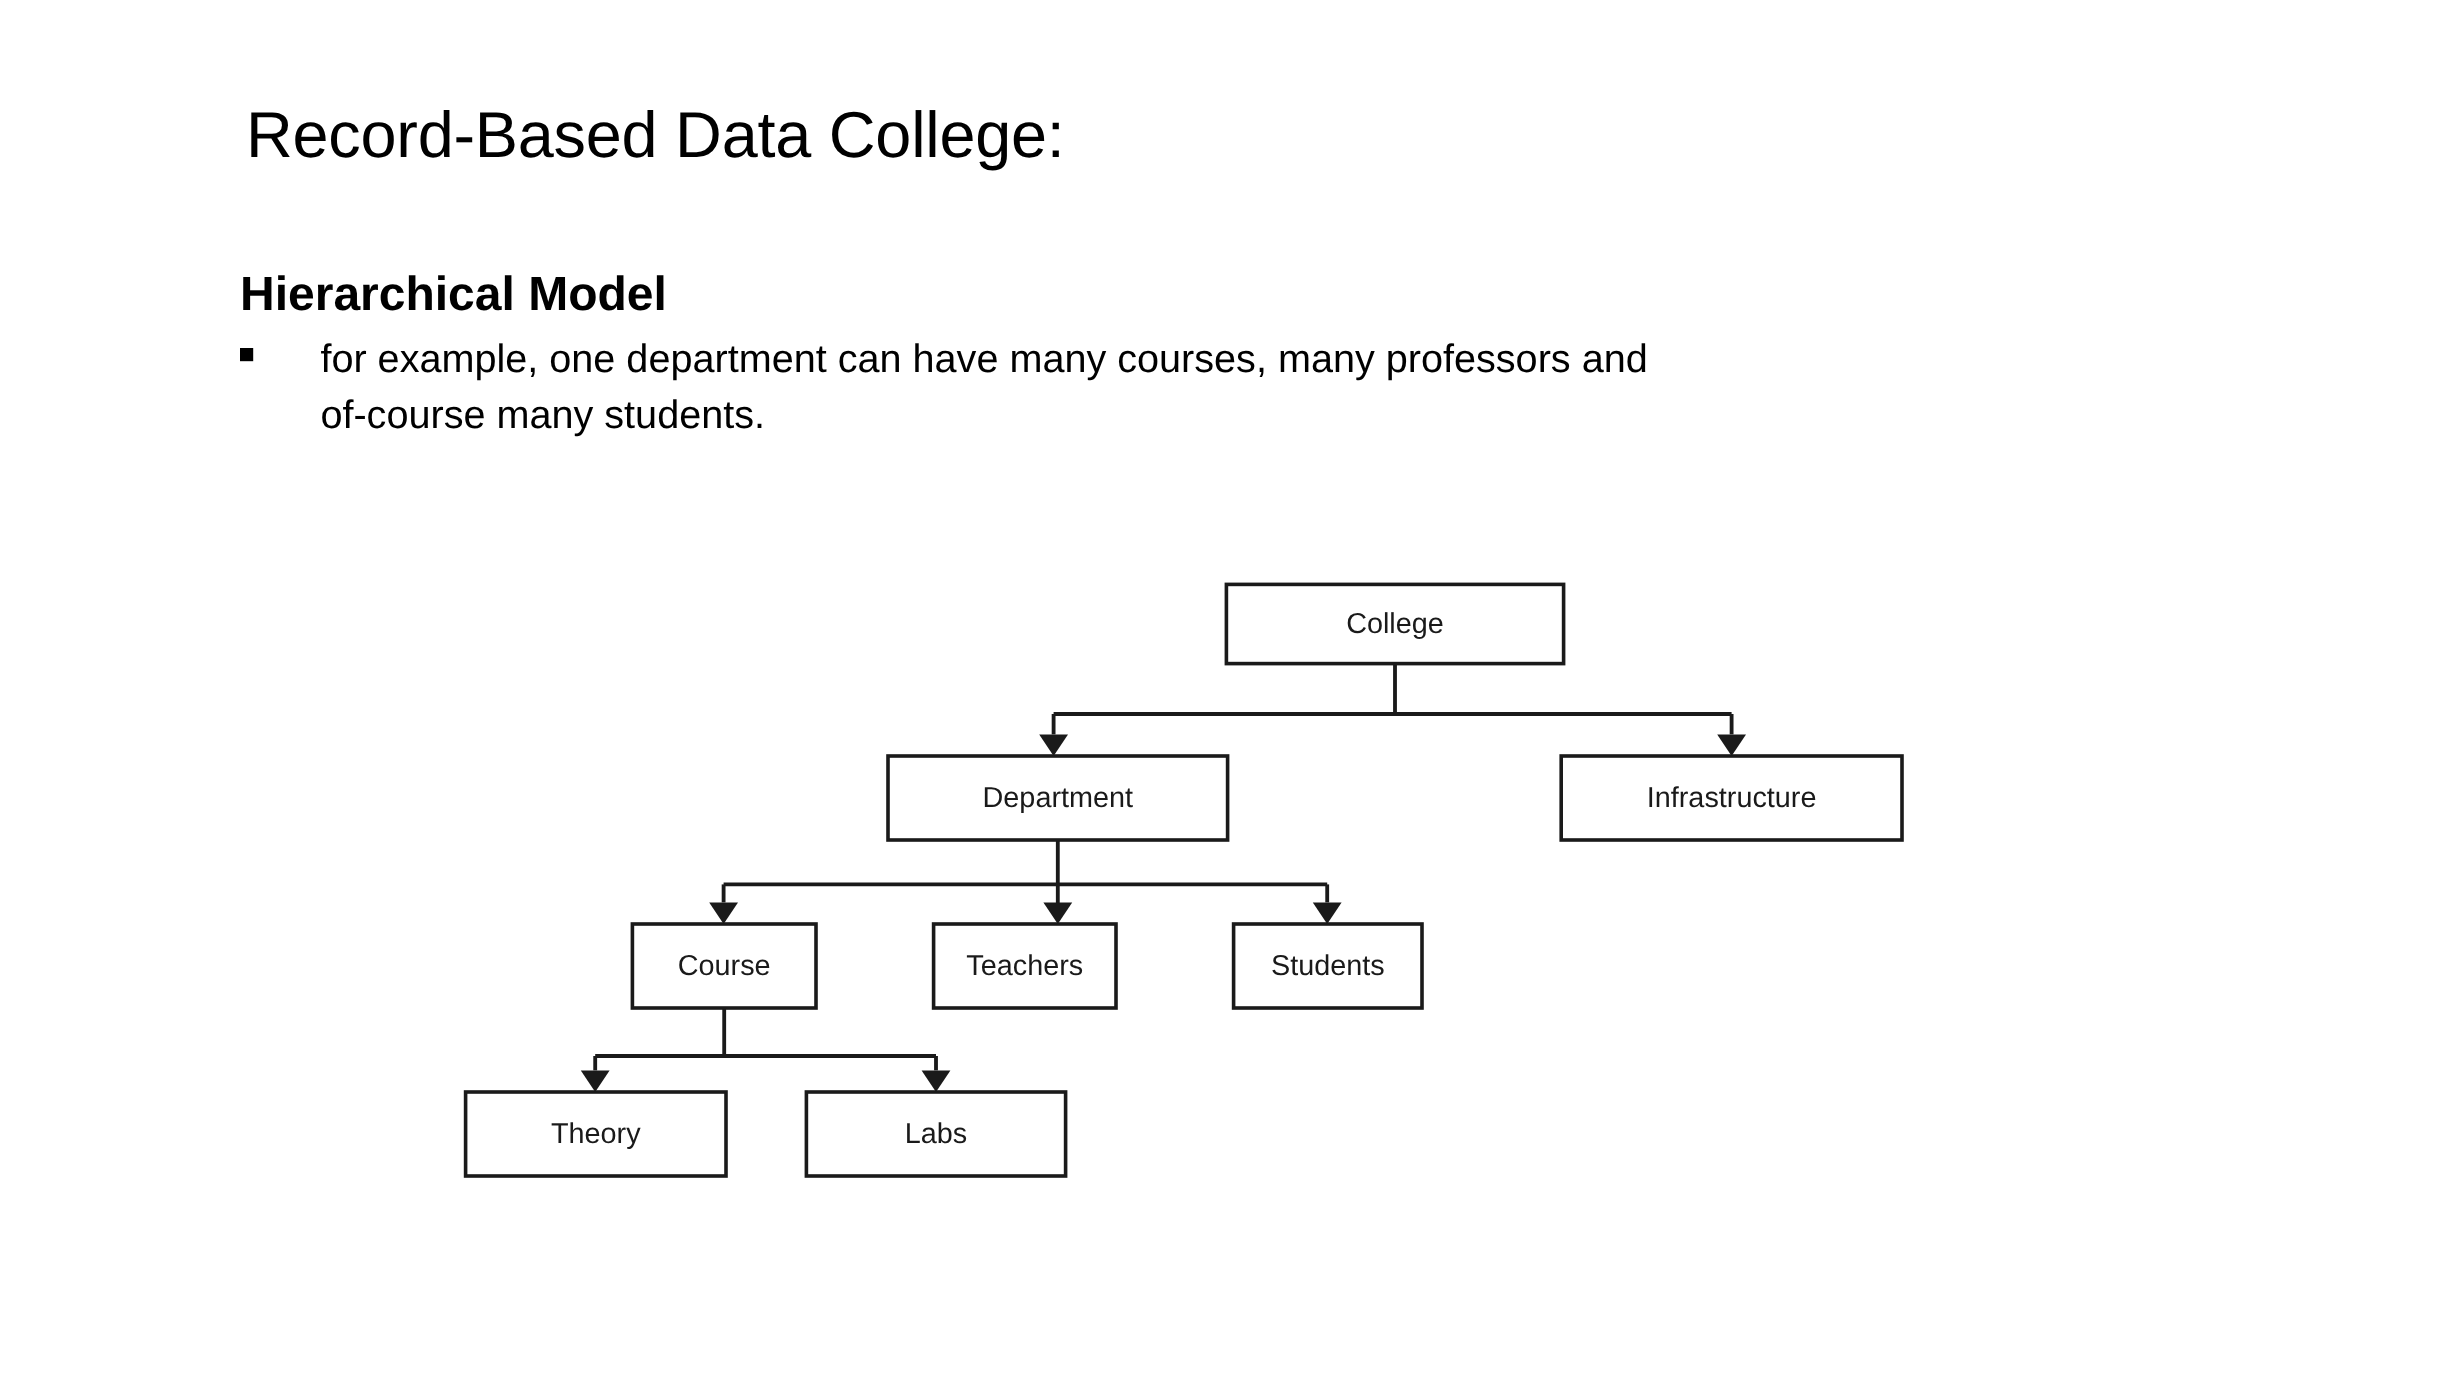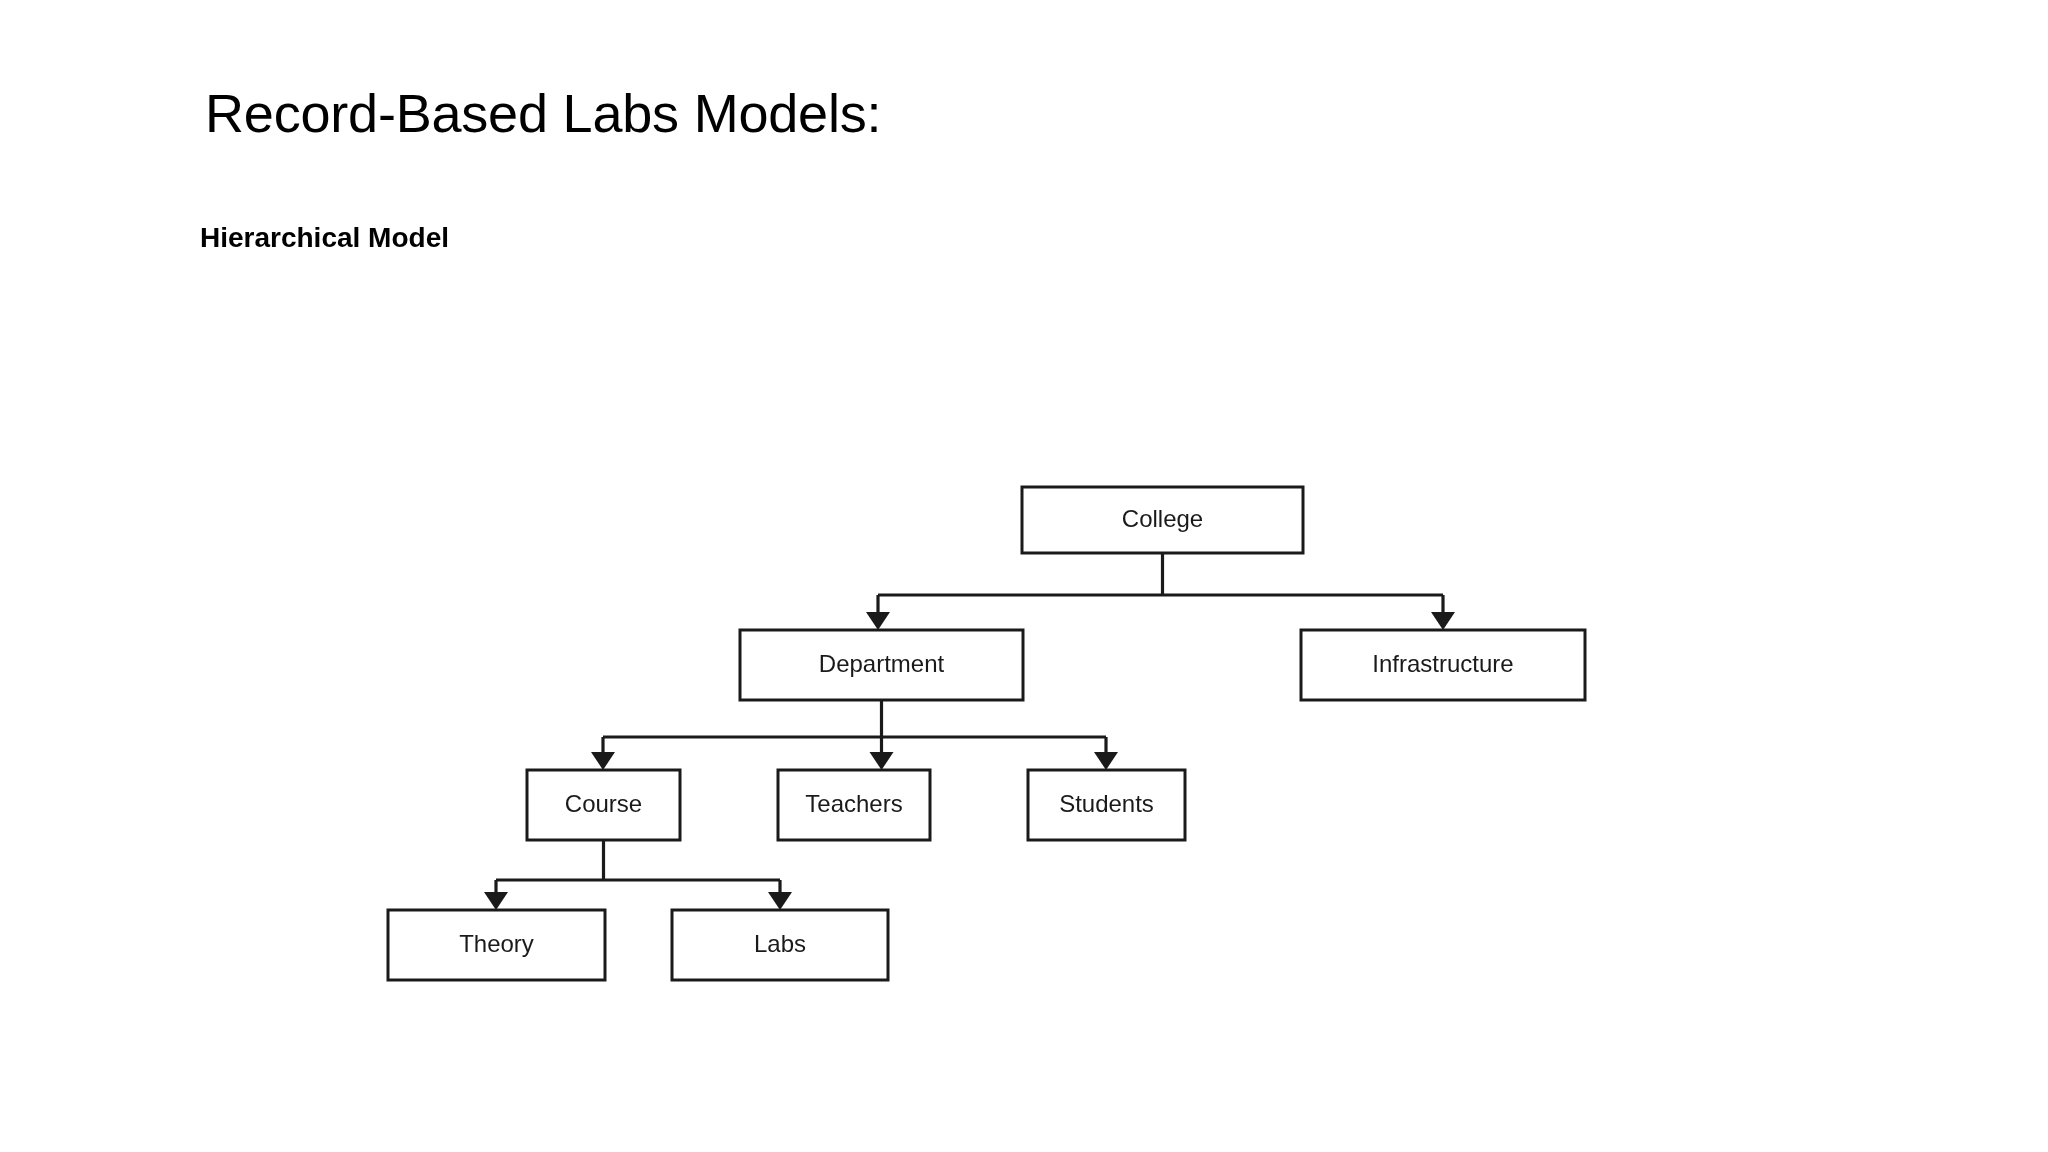--- a/index.html
+++ b/index.html
@@ -38,21 +38,21 @@
 
   
   .body-block {
     position: absolute;
     left: 200px;
     top: 220px;
     width: 1700px;
   }
 
   .subhead {
-    font-size: 28px;
+    font-size: 40px;
     font-weight: bold;
     line-height: 1.25;
     color: #000000;
     margin: 0 0 6px 0;
   }
 
   .bullet-row {
     display: flex;
     align-items: flex-start;
     margin-top: 4px;
@@ -116,26 +116,35 @@
   }
   .arrow-head {
     fill: #1a1a1a;
   }
 </style>
 </head>
 <body>
 
 <div class="slide">
 
-  <div class="slide-title">Record-Based Labs Models:</div>
+  <div class="slide-title">Record-Based Data College:</div>
 
   <div class="body-block">
 
     <div class="subhead">Hierarchical Model</div>
 
+    <div class="bullet-row">
+      <div class="bullet-marker">
+        <span class="sq"></span>
+      </div>
+      <div class="bullet-text">
+        <span>for example, one department can have many courses, many professors and</span>
+        <span>of-course many students.</span>
+      </div>
+    </div>
 
   </div>
 
   <div class="diagram-wrap">
     <svg width="1300" height="540" viewBox="370 470 1300 540" xmlns="http://www.w3.org/2000/svg">
 
       <defs>
         <marker id="arrow" viewBox="0 0 12 12" refX="6" refY="10" markerWidth="12" markerHeight="12" orient="auto-start-reverse">
           <path d="M 0 0 L 12 0 L 6 11 z" class="arrow-head"></path>
         </marker>

